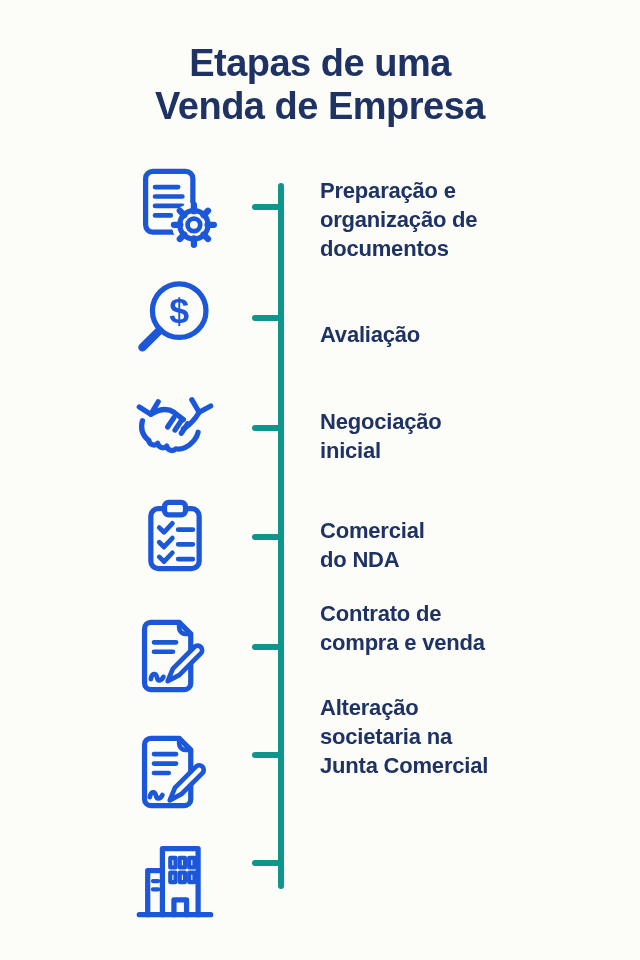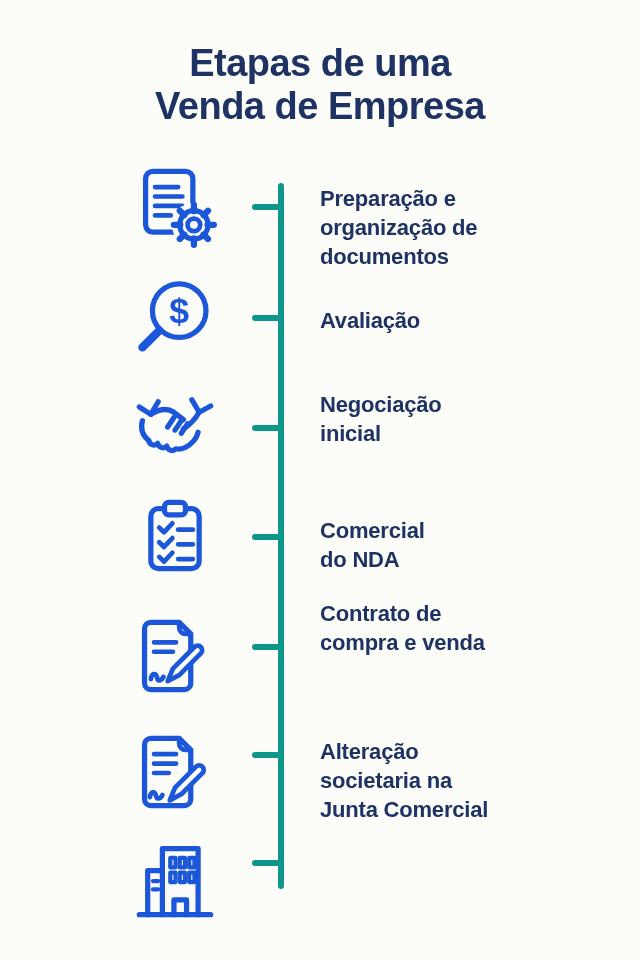--- a/index.html
+++ b/index.html
@@ -79,47 +79,47 @@
     <div class="connector" style="top:204px"></div>
     <svg class="icon" style="top:165px" viewBox="0 0 80 80">
       <rect class="s" x="12" y="6" width="45" height="58" rx="7" stroke-width="5"></rect>
       <path class="s" stroke-width="4.5" d="M21,21 H43 M21,30 H47 M21,39 H47 M21,48 H36"></path>
       <circle class="halo" cx="58" cy="57" r="21"></circle>
       <circle class="s" cx="58" cy="57" r="13.5" stroke-width="5"></circle>
       <circle class="s" cx="58" cy="57" r="6" stroke-width="4.5"></circle>
       <path class="s" stroke-width="6" d="M71,57 L77,57 M45,57 L39,57 M58,70 L58,76 M58,44 L58,38
         M67.2,66.2 L71.4,70.4 M48.8,66.2 L44.6,70.4 M48.8,47.8 L44.6,43.6 M67.2,47.8 L71.4,43.6"></path>
     </svg>
-    <div class="label" style="top:184px">Preparação e
+    <div class="label" style="top:176px">Preparação e
 organização de
 documentos</div>
   </div>
 
   <div>
     <div class="connector" style="top:315px"></div>
     <svg class="icon" style="top:276px" viewBox="0 0 80 80">
       <circle class="s" cx="44" cy="33" r="25.5" stroke-width="5"></circle>
       <path class="s" stroke-width="8" d="M25,52 L9,68"></path>
       <text class="dollar" x="44" y="45" text-anchor="middle">$</text>
     </svg>
-    <div class="label" style="top:306px">Avaliação</div>
+    <div class="label" style="top:320px">Avaliação</div>
   </div>
 
   <div>
     <div class="connector" style="top:425px"></div>
     <svg class="icon" style="top:386px" viewBox="0 0 80 80">
       <path class="s" stroke-width="5" d="M6,20 L17,27 M24,15 L17,27"></path>
       <path class="s" stroke-width="5" d="M74,19 L63,25 M56,13 L63,25"></path>
       <path class="s" stroke-width="5" d="M17,27 C25,22 33,21 39,25 L48,32"></path>
       <path class="s" stroke-width="5" d="M63,25 C59,32 54,37 48,41"></path>
       <path class="s" stroke-width="5" d="M9,33 C7,40 9,47 15,52"></path>
       <path class="s" stroke-width="5" d="M15,52 a5,5 0 0 0 8.6,2.6 a5,5 0 0 0 8.6,2.6 a5,5 0 0 0 8.6,2.6 C46,61 53,58 58,52 C60,49.5 61.5,46.5 62,44"></path>
       <path class="s" stroke-width="5" d="M39,30 L33,39 M46,33 L40,42 M52,36 L46,45"></path>
     </svg>
-    <div class="label" style="top:390px">Negociação
+    <div class="label" style="top:407px">Negociação
 inicial</div>
   </div>
 
   <div>
     <div class="connector" style="top:534px"></div>
     <svg class="icon" style="top:495px" viewBox="0 0 80 80">
       <rect class="s" x="17" y="13" width="46" height="57" rx="7" stroke-width="5"></rect>
       <rect class="s bgfill" x="30" y="7" width="20" height="12" rx="4" stroke-width="5"></rect>
       <path class="s" stroke-width="4.5" d="M25,31 l4.5,4.5 l8,-8.5 M25,45 l4.5,4.5 l8,-8.5 M25,59 l4.5,4.5 l8,-8.5"></path>
       <path class="s" stroke-width="4.5" d="M43,33 H57 M43,47 H57 M43,61 H57"></path>
@@ -143,21 +143,21 @@
 
   <div>
     <div class="connector" style="top:752px"></div>
     <svg class="icon" style="top:731px" viewBox="0 0 80 80">
       <path class="s" stroke-width="5" d="M44,7 H17 C13.7,7 11,9.7 11,13 V65 C11,68.3 13.7,71 17,71 H49 C52.3,71 55,68.3 55,65 V18 L44,7 Z"></path>
       <path class="s" stroke-width="4.5" d="M44,7 V12 C44,15.3 46.7,18 50,18 H55"></path>
       <path class="s" stroke-width="4.5" d="M20,22 H41 M20,31 H41 M20,40 H34"></path>
       <path class="s bgfill" stroke-width="4.5" d="M35,66 L40,54 L60,34 A4.3,4.3 0 0 1 66.1,40.1 L46,60.2 Z"></path>
       <path class="s" stroke-width="4.5" d="M16,63 C17,57 21,57 22,62 C22.7,65.4 26,64.8 28,61"></path>
     </svg>
-    <div class="label" style="top:737px">Alteração
+    <div class="label" style="top:693px">Alteração
 societaria na
 Junta Comercial</div>
   </div>
 
   <div>
     <div class="connector" style="top:860px"></div>
     <svg class="icon" style="top:838px" viewBox="0 0 80 80">
       <path class="s" stroke-width="5" d="M6,73 H74"></path>
       <path class="s" stroke-width="5" d="M28,73 V10 H62 V73"></path>
       <path class="s" stroke-width="5" d="M28,31 H14 V73"></path>

